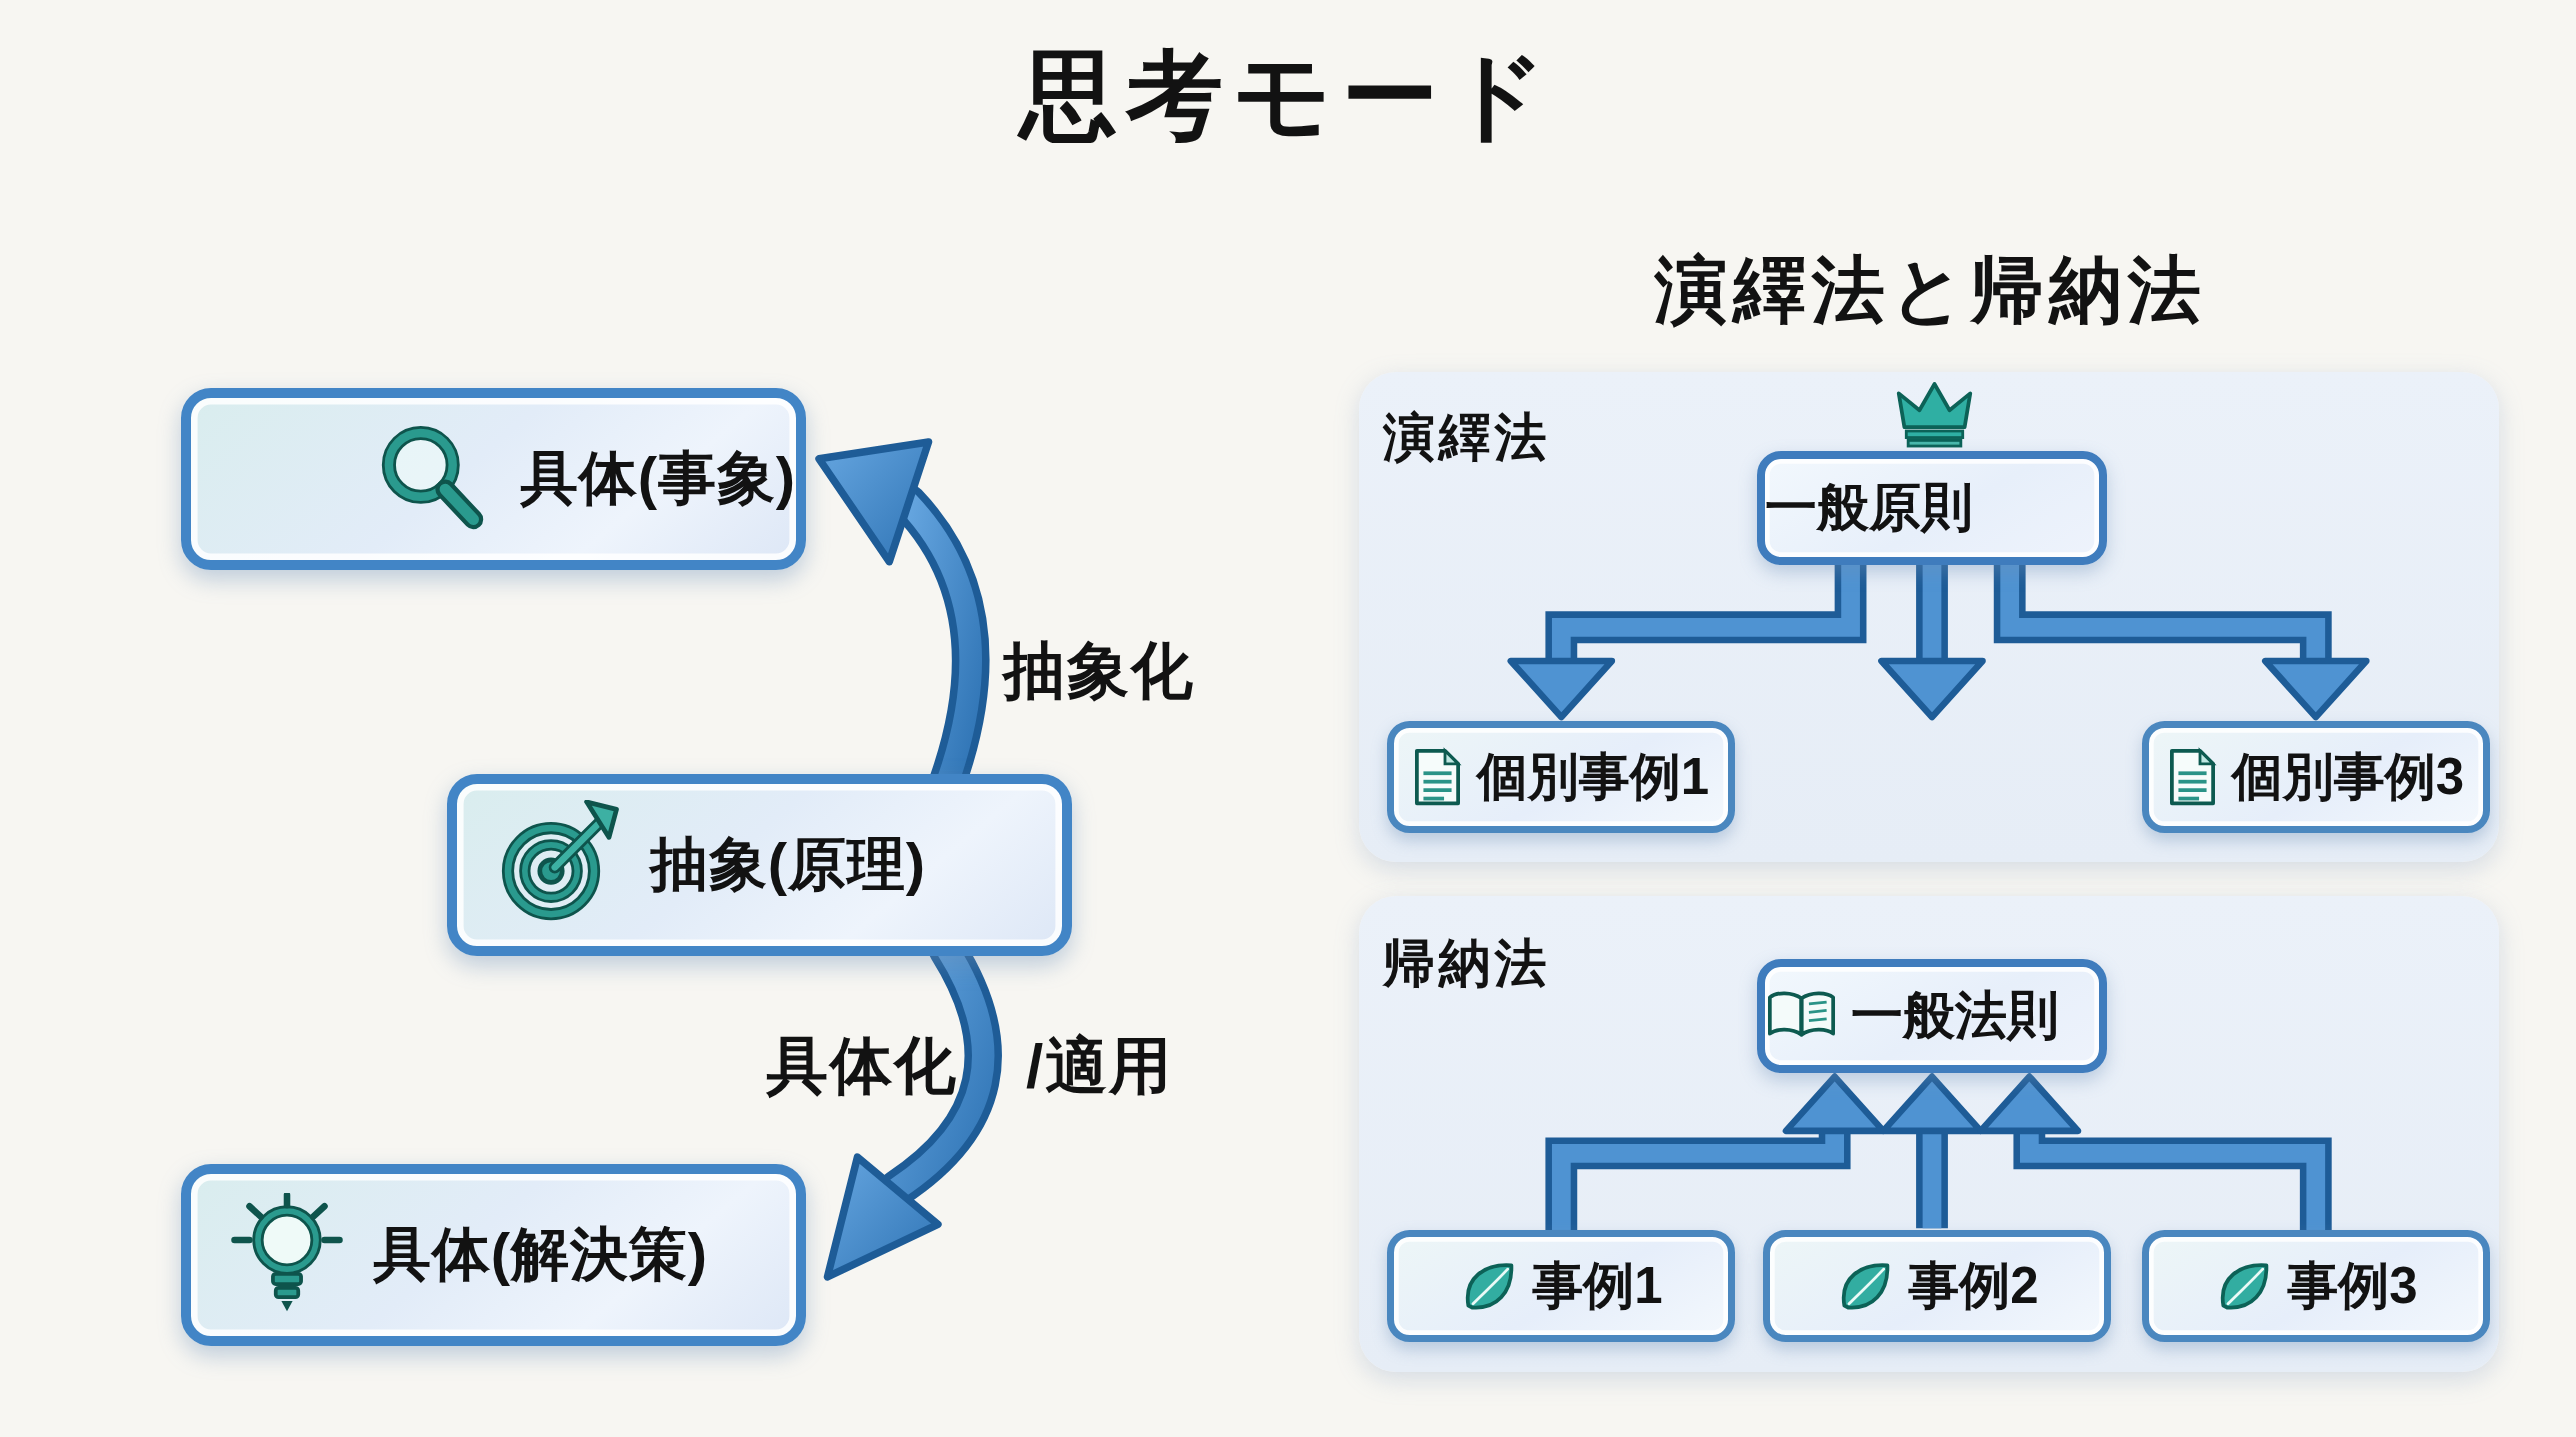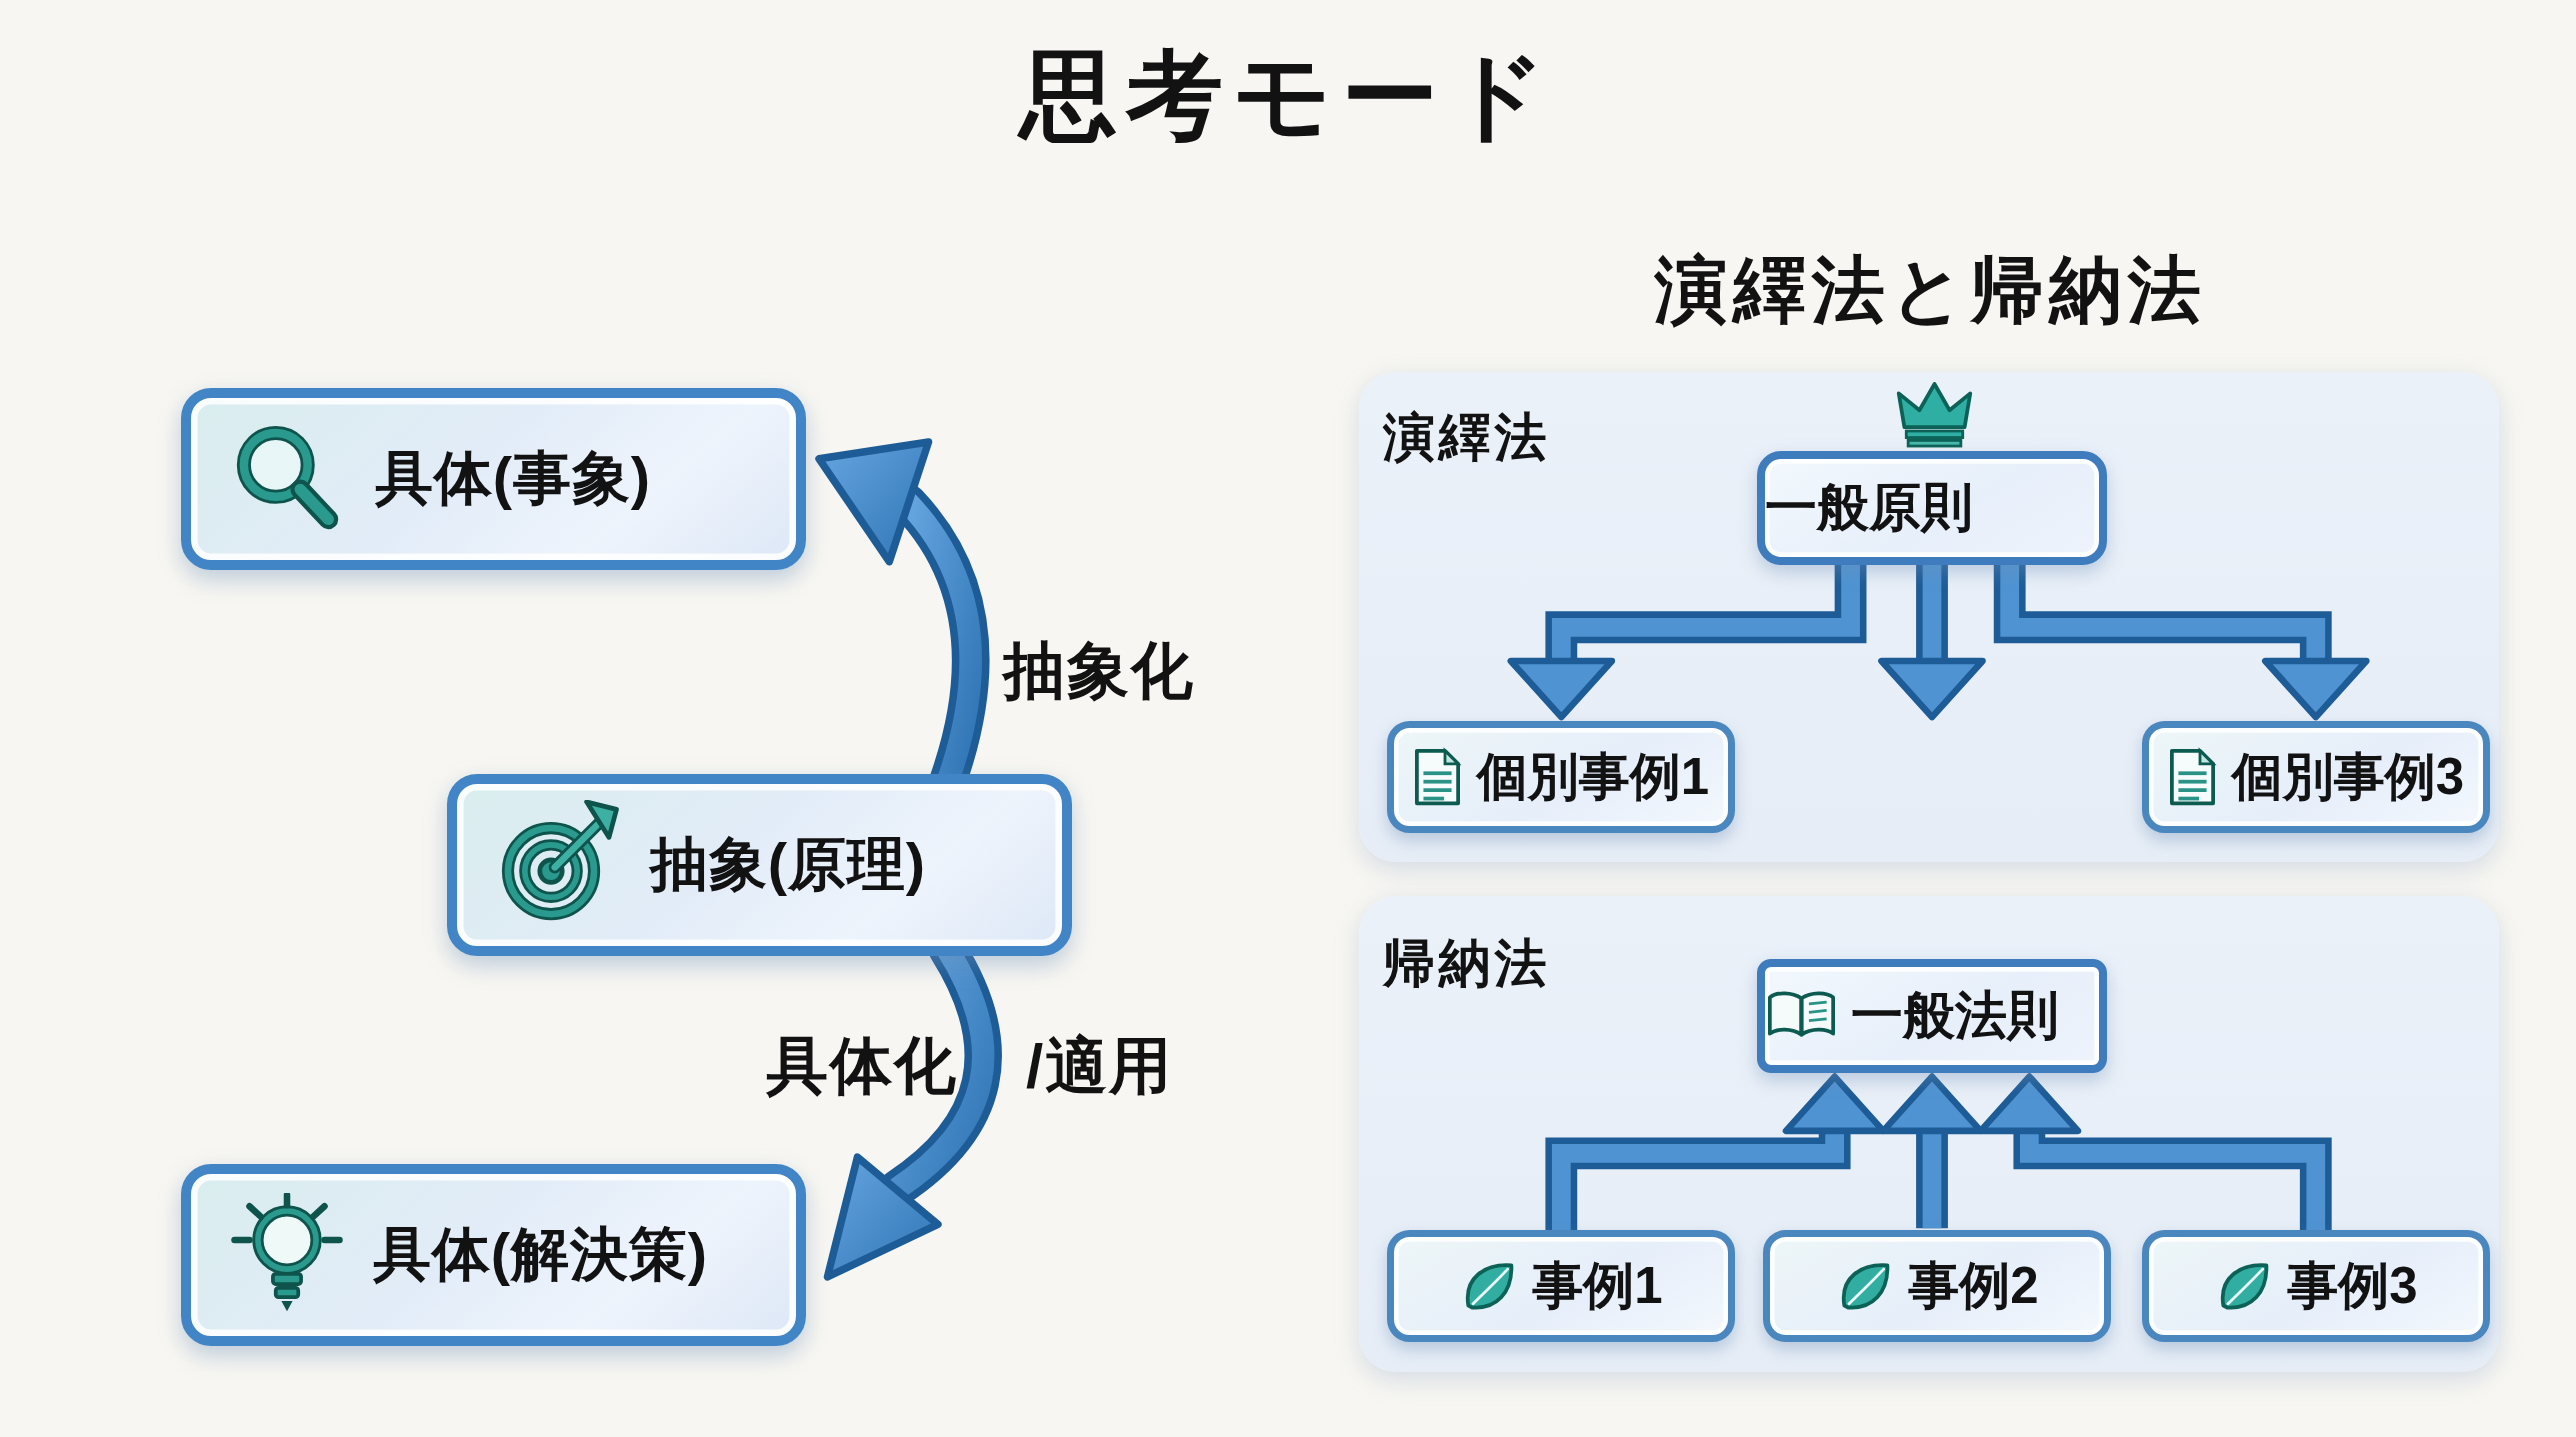--- a/index.html
+++ b/index.html
@@ -124,21 +124,21 @@
       <path d="M2064 1312 L2064 1200" fill="none" stroke="#4f93d2" stroke-width="20"></path>
       <polygon points="2064,1150 2012,1208 2116,1208" fill="#4f93d2" stroke="#1e5c97" stroke-width="7" stroke-linejoin="round"></polygon>
     </g>
     <g>
       <path d="M2474 1314 L2474 1232 L2168 1232 L2168 1200" fill="none" stroke="#1e5c97" stroke-width="34"></path>
       <path d="M2474 1314 L2474 1232 L2168 1232 L2168 1200" fill="none" stroke="#4f93d2" stroke-width="20"></path>
       <polygon points="2168,1150 2116,1208 2220,1208" fill="#4f93d2" stroke="#1e5c97" stroke-width="7" stroke-linejoin="round"></polygon>
     </g>
   </svg>
 
-  <div class="abs box-lg" style="left:181px;top:388px;">
+  <div class="abs box-lg" style="left:181px;top:388px;justify-content:flex-end;">
     <span class="icon">
       <svg width="122" height="122" viewBox="0 0 130 130">
         <circle cx="52" cy="50" r="34" fill="rgba(236,250,249,.65)" stroke="#0e544c" stroke-width="15"></circle>
         <circle cx="52" cy="50" r="34" fill="none" stroke="#2a9a8e" stroke-width="9"></circle>
         <line x1="78" y1="76" x2="108" y2="108" stroke="#0e544c" stroke-width="21" stroke-linecap="round"></line>
         <line x1="78" y1="76" x2="108" y2="108" stroke="#2a9a8e" stroke-width="12" stroke-linecap="round"></line>
       </svg>
     </span>
     <span class="lbl">具体(事象)</span>
   </div>
@@ -219,21 +219,21 @@
         <line x1="11" y1="37" x2="41" y2="37" stroke="#2a9387" stroke-width="4"></line>
         <line x1="11" y1="46" x2="41" y2="46" stroke="#2a9387" stroke-width="4"></line>
         <line x1="11" y1="55" x2="33" y2="55" stroke="#2a9387" stroke-width="4"></line>
       </svg>
     </span>
     <span class="lbl">個別事例3</span>
   </div>
 
   <div class="abs panel-label" style="left:1383px;top:929px;">帰納法</div>
 
-  <div class="abs box-top" style="left:1757px;top:959px;border-radius:14px;">
+  <div class="abs box-top" style="left:1757px;top:959px;">
     <span class="icon">
       <svg width="73" height="54" viewBox="0 0 78 58">
         <path d="M39 10 C29 3 12 3 5 9 L5 48 C12 42 29 42 39 49 Z" fill="#f4fbfa" stroke="#0d5a50" stroke-width="4" stroke-linejoin="round"></path>
         <path d="M39 10 C49 3 66 3 73 9 L73 48 C66 42 49 42 39 49 Z" fill="#f4fbfa" stroke="#0d5a50" stroke-width="4" stroke-linejoin="round"></path>
         <line x1="39" y1="10" x2="39" y2="49" stroke="#0d5a50" stroke-width="4"></line>
         <line x1="47" y1="16" x2="66" y2="14" stroke="#2a9387" stroke-width="3"></line>
         <line x1="47" y1="25" x2="66" y2="23" stroke="#2a9387" stroke-width="3"></line>
         <line x1="47" y1="34" x2="66" y2="32" stroke="#2a9387" stroke-width="3"></line>
       </svg>
     </span>

